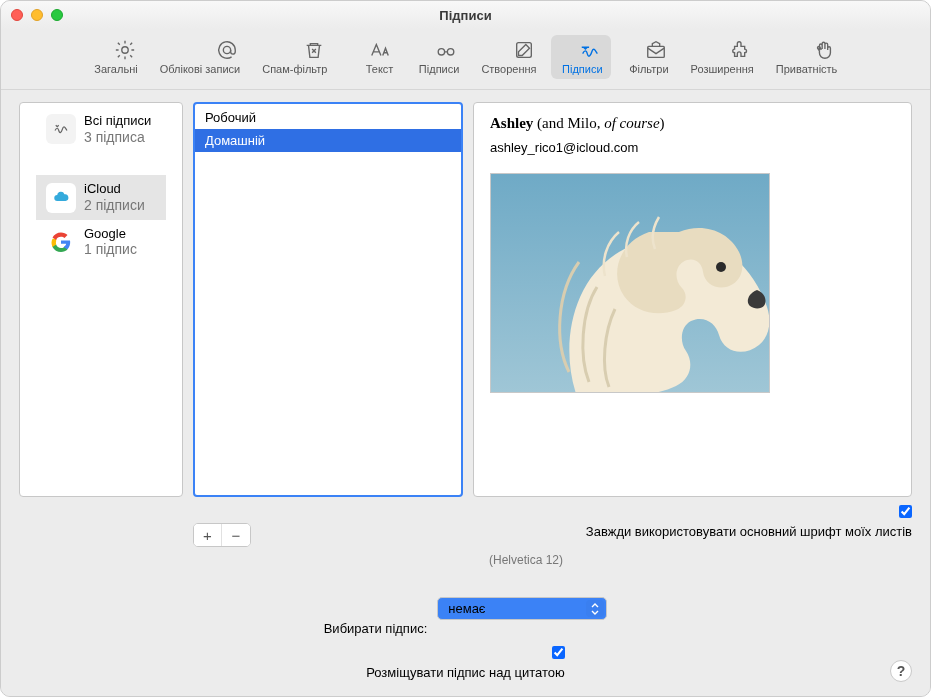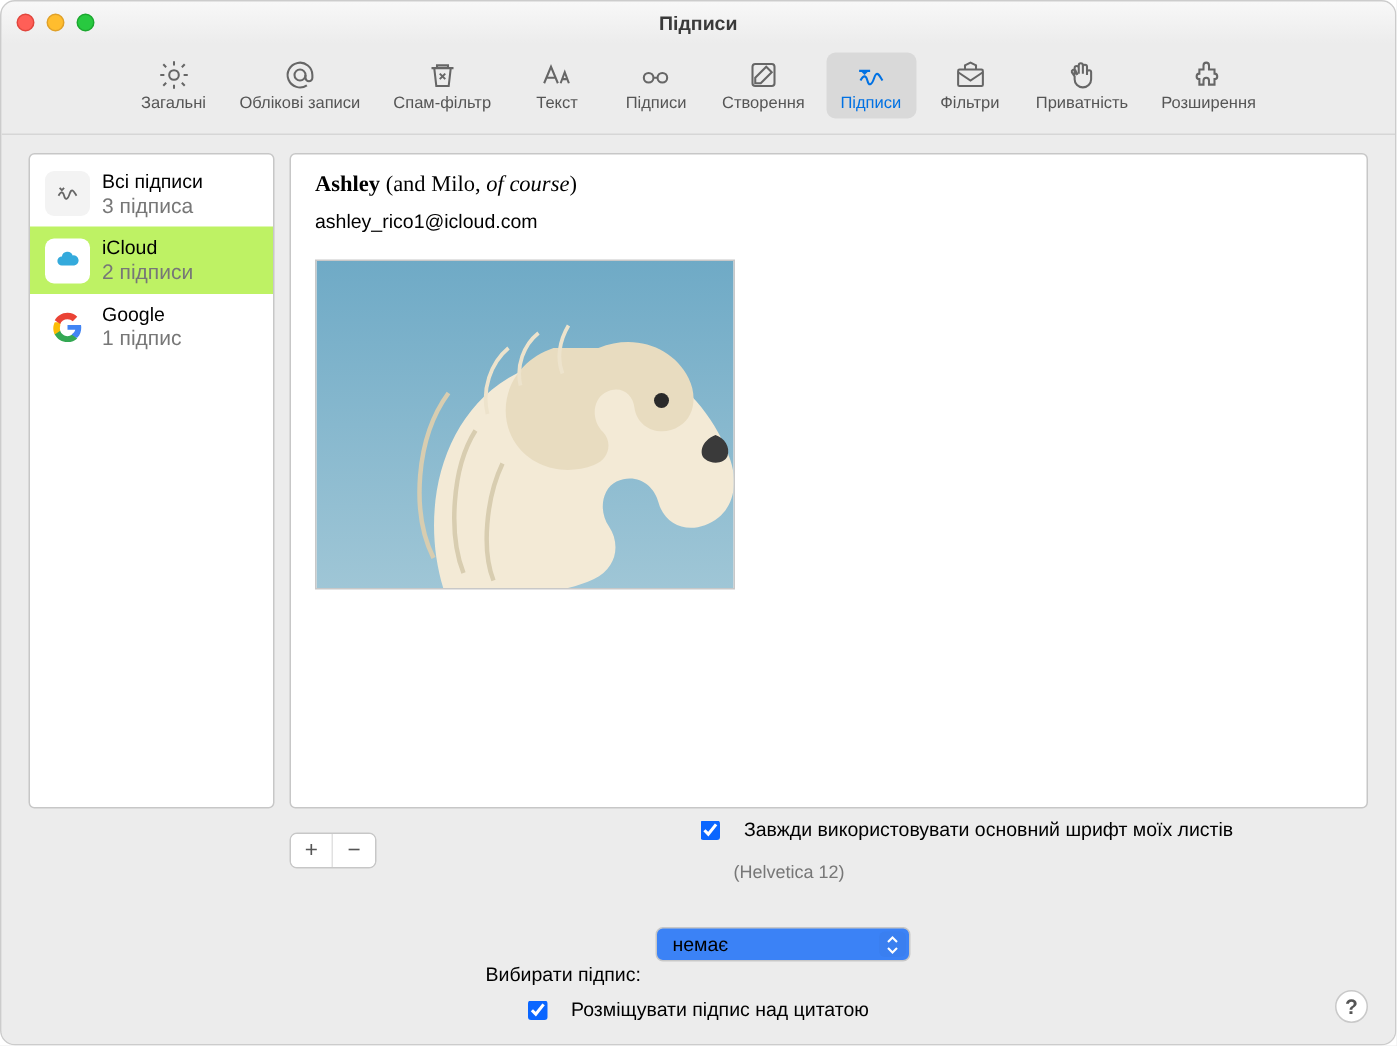--- a/index.html
+++ b/index.html
@@ -47,21 +47,21 @@
   display: flex;
   justify-content: center;
   gap: 6px;
   padding: 6px 10px 10px;
   border-bottom: 1px solid #d6d6d6;
   background: #ececec;
 }
 .toolbar-item {
   display: flex;
   flex-direction: column;
-  align-items: center;
+  align-items: flex-end;
   gap: 2px;
   padding: 4px 8px;
   border-radius: 6px;
   font-size: 11px;
   color: #555;
   min-width: 60px;
 }
 .toolbar-item.active {
   background: #d9d9d9;
   color: #0071e3;
@@ -86,29 +86,29 @@
   gap: 10px;
   flex: 1;
 }
 .pane {
   background: #fff;
   border: 1px solid #c7c7c7;
   border-radius: 4px;
 }
 .pane-accounts {
   width: 164px;
-  padding: 4px 0;
+  padding: 4px 16px;
 }
 .acct {
   display: flex;
   align-items: center;
   gap: 8px;
   padding: 6px 10px;
 }
-.acct.selected { background: #bef264; }
+.acct.selected { background: #e5e5e5; margin-top: 24px; }
 .acct-icon {
   width: 30px; height: 30px;
   border-radius: 6px;
   display: flex; align-items: center; justify-content: center;
   background: #f3f3f3;
 }
 .acct-text { display: flex; flex-direction: column; line-height: 1.2; }
 .acct-name { font-size: 13px; }
 .acct-sub { font-size: 14px; color: #777; }
 
@@ -171,21 +171,21 @@
   font-size: 15px;
   color: #555;
   display: flex; align-items: center; justify-content: center;
 }
 .addremove button:first-child { border-right: 1px solid #e1e1e1; }
 
 .right-controls {
   margin-left: auto;
   width: 445px;
 }
-.checkbox-row { display: flex; align-items: flex-end; gap: 16px; font-size: 13px; }
+.checkbox-row { display: flex; align-items: flex-end; gap: 6px; font-size: 13px; flex-direction: column; }
 .checkbox-row input { accent-color: #0a66ff; margin-top: 2px; }
 .sub-hint { font-size: 12px; color: #777; margin-left: 22px; margin-top: 14px; }
 
 .bottom-controls {
   display: flex;
   flex-direction: column;
   align-items: center;
   gap: 8px;
   padding: 14px 0 4px;
 }
@@ -301,32 +301,32 @@
         <svg width="24" height="22" viewBox="0 0 24 24">
             <rect x="3" y="8" width="18" height="12" rx="1"></rect>
             <path d="M3 10l9 6 9-6M8 8V5l4-2 4 2v3"></path>
           </svg>
       </span>
       <span class="label">Фільтри</span>
     </div>
     <div class="toolbar-item">
       <span class="icon">
         <svg width="24" height="22" viewBox="0 0 24 24">
+            <path d="M5 8h3V5a2 2 0 014 0v3h4v3a2 2 0 010 4v4h-4v-3a2 2 0 00-4 0v3H5v-4a2 2 0 010-4z"></path>
+          </svg>
+      </span>
+      <span class="label">Розширення</span>
+    </div>
+    <div class="toolbar-item">
+      <span class="icon">
+        <svg width="24" height="22" viewBox="0 0 24 24">
             <path d="M7 12V7a1.5 1.5 0 013 0v4M10 11V5a1.5 1.5 0 013 0v6M13 11V6a1.5 1.5 0 013 0v6M16 12v-2a1.5 1.5 0 013 0v5a6 6 0 01-12 0v-2l-2-3a1.5 1.5 0 012.5-1.5L9 12"></path>
           </svg>
       </span>
       <span class="label">Приватність</span>
-    </div>
-    <div class="toolbar-item">
-      <span class="icon">
-        <svg width="24" height="22" viewBox="0 0 24 24">
-            <path d="M5 8h3V5a2 2 0 014 0v3h4v3a2 2 0 010 4v4h-4v-3a2 2 0 00-4 0v3H5v-4a2 2 0 010-4z"></path>
-          </svg>
-      </span>
-      <span class="label">Розширення</span>
     </div>
   </div>
 
   <div class="content">
     <div class="panes">
       <div class="pane pane-accounts">
         <div class="acct">
           <div class="acct-icon">
             <svg width="22" height="18" viewBox="0 0 24 24" stroke="#666" fill="none" stroke-width="1.6">
                 <path d="M4 14c2-4 4-4 5 0s3 4 5-2 4-1 6 2M5 7l2 2 2-2"></path>
@@ -357,20 +357,24 @@
                 <path fill="#EA4335" d="M12 5.7c1.7 0 3.1.6 4.2 1.6l3.6-3.6C17.9 1.6 15.2.5 12 .5 7.5.5 3.7 3 1.8 6.6l4.4 2.9C7 7 9.3 5.7 12 5.7z"></path>
               </svg>
           </div>
           <div class="acct-text">
             <span class="acct-name">Google</span>
             <span class="acct-sub">1 підпис</span>
           </div>
         </div>
       </div>
 
+      <div class="pane pane-list">
+        <div class="list-item">Робочий</div>
+        <div class="list-item selected">Домашній</div>
+      </div>
 
       <div class="pane pane-preview">
         <div class="sig-name">
           <b>Ashley</b><span class="paren"> (and Milo, </span><em>of course</em><span class="paren">)</span>
         </div>
         <div class="sig-email">ashley_rico1@icloud.com</div>
         <div class="sig-img">
           <svg class="dog" viewBox="0 0 260 230">
             <path fill="#f3ead6" d="M60 230c-20-50-10-120 40-150 30-18 70-20 100-5 20 10 40 35 48 60 5 15 2 30-8 38-15 12-35 8-40-10-3-12-15-20-28-14-10 5-12 20-5 30 8 12 5 28-10 35-25 12-60 10-97 16z"></path>
             <path fill="#e8dcc0" d="M160 60c25-10 50 0 60 20 6 12 4 26-6 32-12 8-28 2-30-12-1-10-10-16-20-10-8 5-9 18-1 26 6 6 5 18-6 22-18 7-40 3-52-14-15-22-5-54 25-64z"></path>

